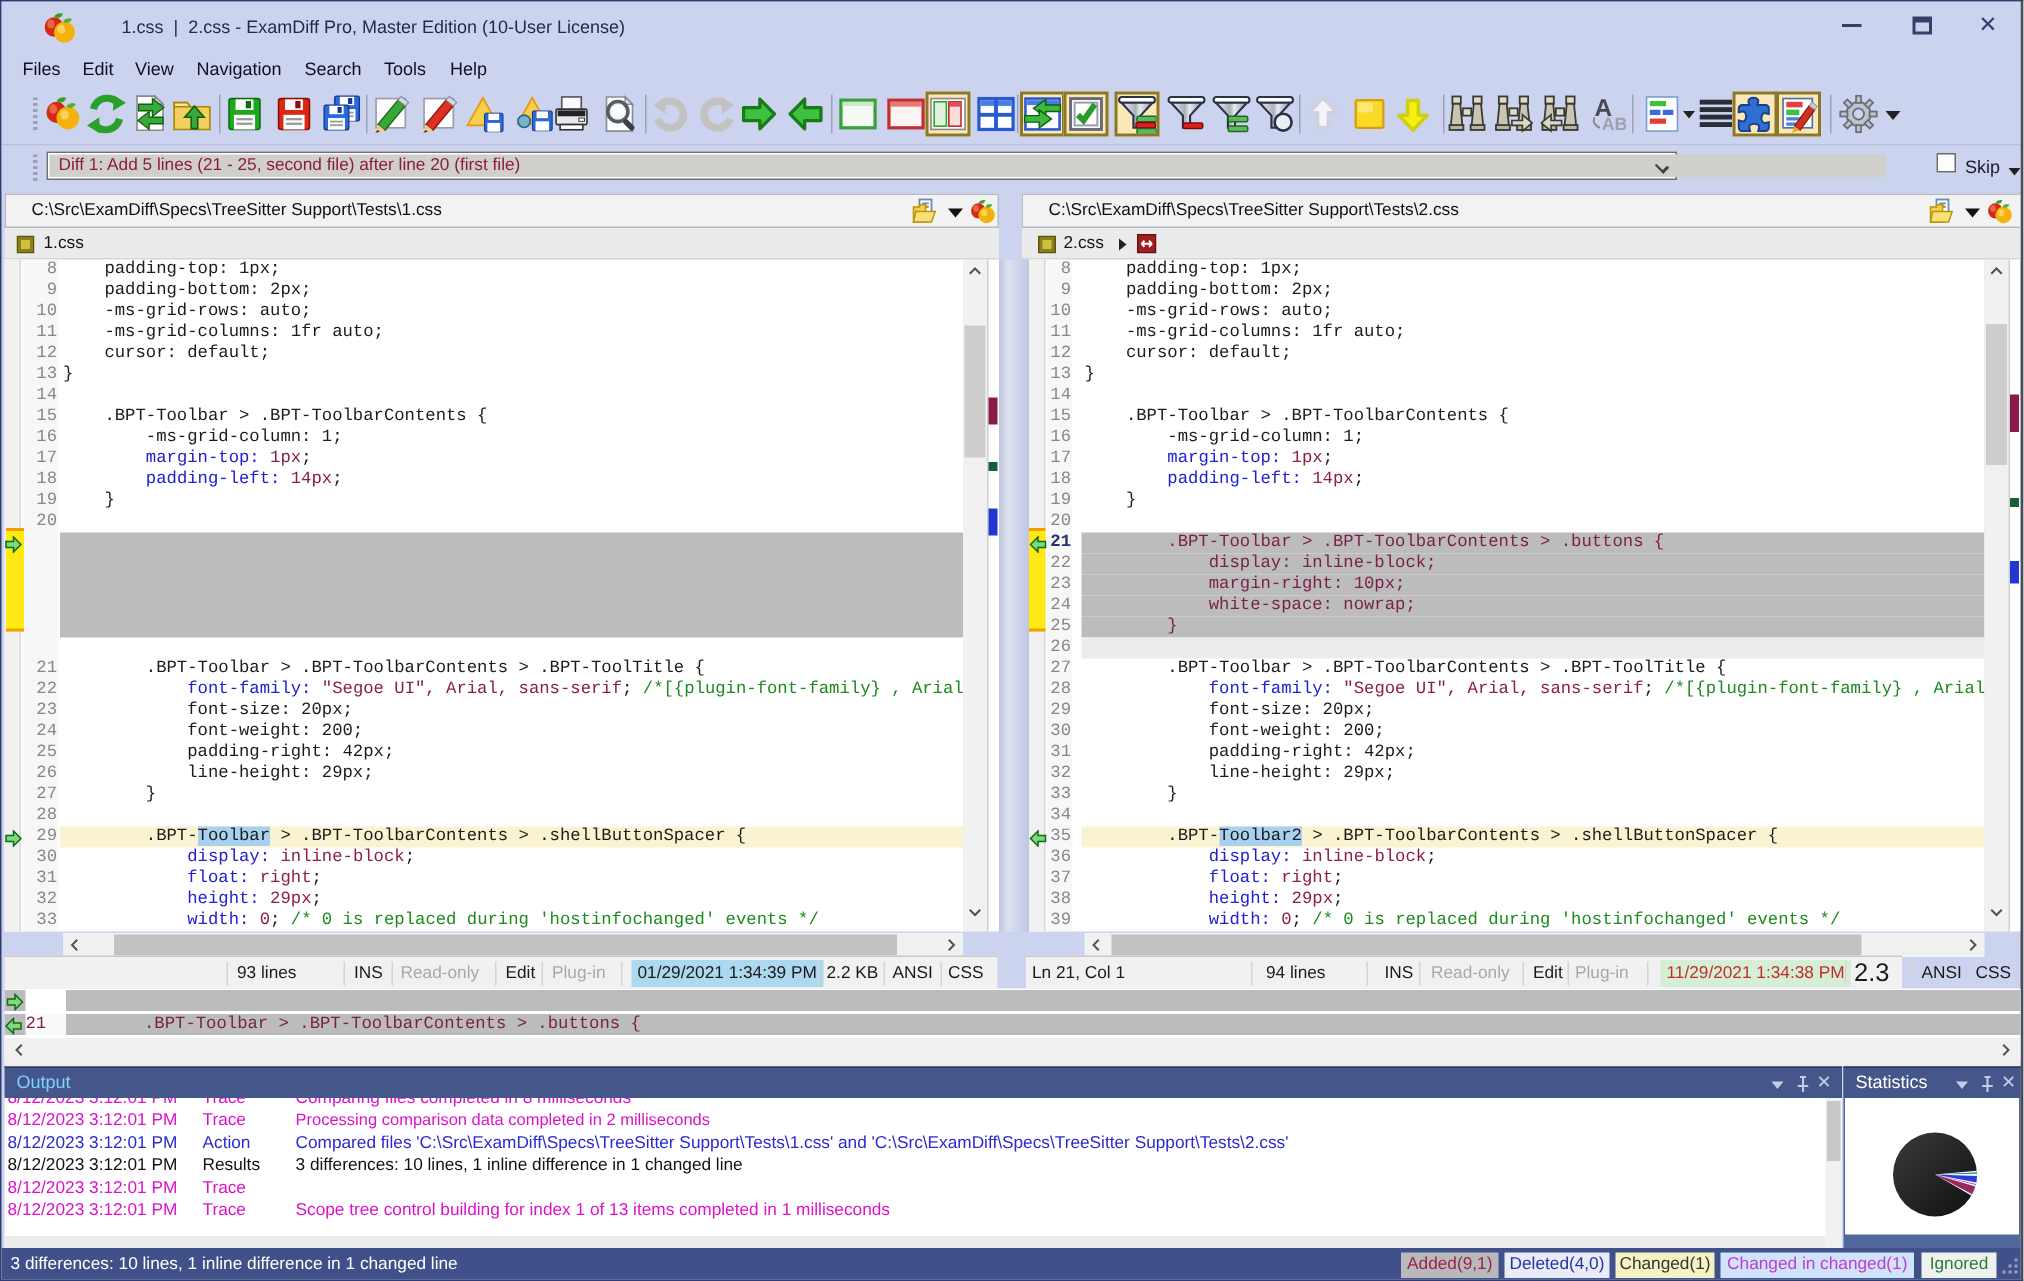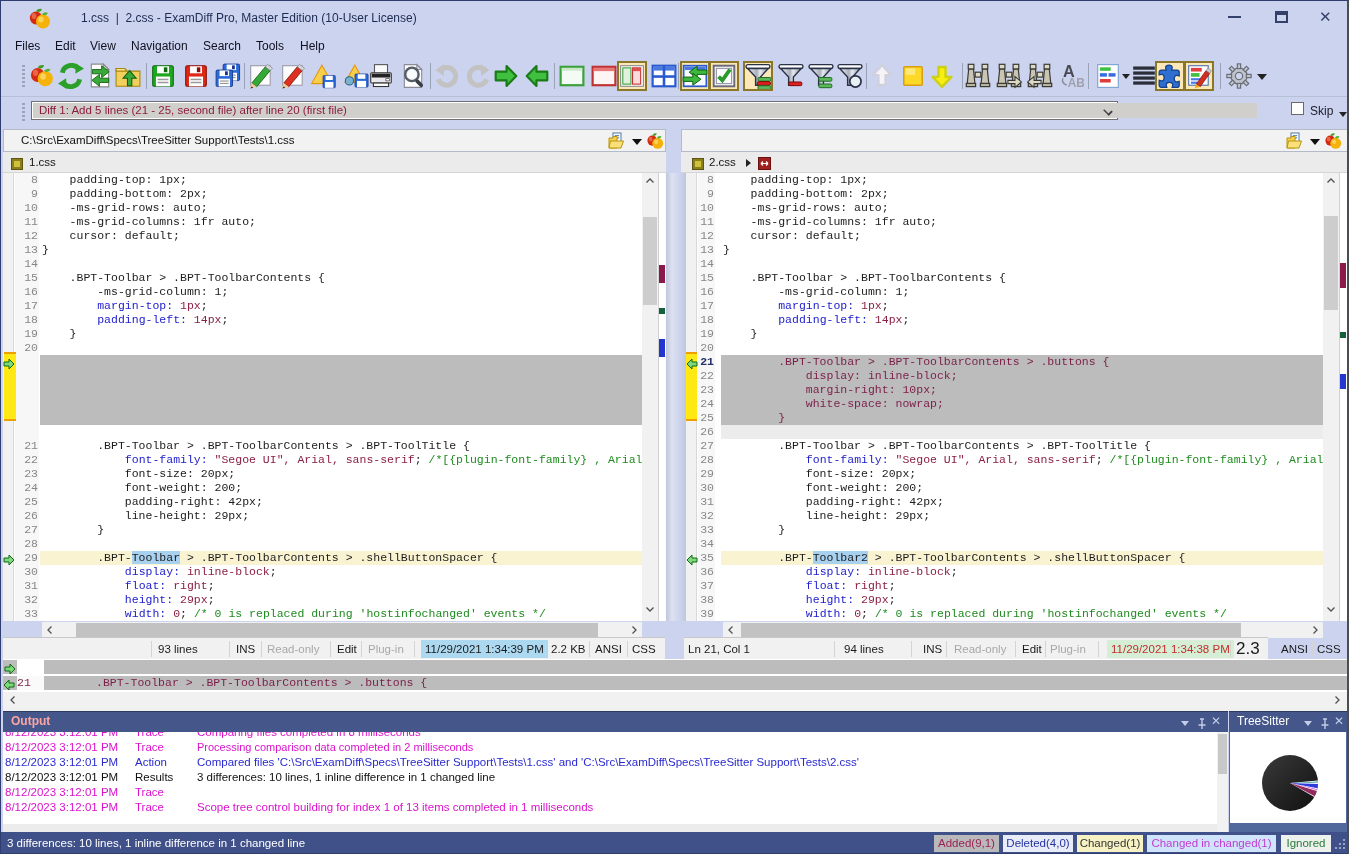--- a/index.html
+++ b/index.html
@@ -367,20 +367,21 @@
       <div style="position:absolute;left:642px;top:2px;width:18px;height:18px;"><svg width="18" height="18" viewBox="0 0 23 23">
           <ellipse cx="8" cy="11" rx="6.2" ry="6.5" fill="#d42a10"></ellipse>
           <ellipse cx="6" cy="9" rx="2.4" ry="3" fill="#f08060" opacity="0.7"></ellipse>
           <ellipse cx="15" cy="14.5" rx="7" ry="7" fill="#f5b20a"></ellipse>
           <ellipse cx="13" cy="12.5" rx="2.6" ry="3" fill="#fad975" opacity="0.8"></ellipse>
           <path d="M8 4 Q10 1 14 2 Q13 5 10 5 Z" fill="#3f9e22"></path>
           <path d="M14 7 Q17 4 20 6 Q18 9 15 8 Z" fill="#57b32e"></path>
         </svg></div>
     </div>
 <div style="position:absolute;left:680px;top:128px;width:667px;height:23px;background:#f2f2f2;border:1px solid #b4bac8;">
+      <div style="position:absolute;left:17px;top:0;height:21px;line-height:21px;font-size:11.5px;color:#101010;">C:\Src\ExamDiff\Specs\TreeSitter Support\Tests\2.css</div>
       <div style="position:absolute;left:604px;top:2px;width:18px;height:17px;"><svg width="18" height="17" viewBox="0 0 18 17">
           <rect x="5" y="1" width="8" height="9" fill="#fff" stroke="#6a8ab8" stroke-width="1.2"></rect>
           <rect x="6.8" y="3" width="4.4" height="1.2" fill="#6a8ab8"></rect>
           <rect x="6.8" y="5.2" width="4.4" height="1.2" fill="#6a8ab8"></rect>
           <path d="M1 6 h4 v-1.5 h4 l1 1.5 h-1 v10 h-8 Z" fill="#f5cf4e" stroke="#b8960a" transform="skewX(0)"></path>
           <path d="M2.5 9 h13 l-2.5 7 h-12 Z" fill="#fadf7a" stroke="#b8960a"></path>
         </svg></div>
       <div style="position:absolute;left:628px;top:9px;width:0;height:0;border:5px solid transparent;border-top:6px solid #111;"></div>
       <div style="position:absolute;left:642px;top:2px;width:18px;height:18px;"><svg width="18" height="18" viewBox="0 0 23 23">
           <ellipse cx="8" cy="11" rx="6.2" ry="6.5" fill="#d42a10"></ellipse>
@@ -596,21 +597,21 @@
           <path d="M6.5 4.5 L10 8 L6.5 11.5" stroke="#505050" stroke-width="1.3" fill="none"></path>
         </svg></div>
       <div style="position:absolute;left:18px;top:1px;width:500px;height:14px;background:#c2c2c2;"></div>
     </div>
 <div style="position:absolute;left:2px;top:636px;width:662px;height:22px;background:#f1f1f1;border-top:1px solid #c8c8c8;">
       <div style="position:absolute;left:155px;top:0;height:22px;line-height:22px;font-size:11.5px;color:#1a1a1a;">93 lines</div>
       <div style="position:absolute;left:233px;top:0;height:22px;line-height:22px;font-size:11.5px;color:#1a1a1a;">INS</div>
       <div style="position:absolute;left:264px;top:0;height:22px;line-height:22px;font-size:11.5px;color:#a8a8a8;">Read-only</div>
       <div style="position:absolute;left:334px;top:0;height:22px;line-height:22px;font-size:11.5px;color:#1a1a1a;">Edit</div>
       <div style="position:absolute;left:365px;top:0;height:22px;line-height:22px;font-size:11.5px;color:#a8a8a8;">Plug-in</div>
-      <div style="position:absolute;left:418px;top:0;height:22px;line-height:22px;font-size:11.5px;color:#1a1a1a;background:#acd8f0;padding:0 4px;height:18px;line-height:18px;top:2px;">11/29/2021 1:34:39 PM</div>
+      <div style="position:absolute;left:418px;top:0;height:22px;line-height:22px;font-size:11.5px;color:#1a1a1a;background:#acd8f0;padding:0 4px;height:18px;line-height:18px;top:2px;">01/29/2021 1:34:39 PM</div>
       <div style="position:absolute;left:548px;top:0;height:22px;line-height:22px;font-size:11.5px;color:#1a1a1a;">2.2 KB</div>
       <div style="position:absolute;left:592px;top:0;height:22px;line-height:22px;font-size:11.5px;color:#1a1a1a;">ANSI</div>
       <div style="position:absolute;left:629px;top:0;height:22px;line-height:22px;font-size:11.5px;color:#1a1a1a;">CSS</div>
       <div style="position:absolute;left:148px;top:3px;width:1px;height:16px;background:#d4d4d4;"></div>
       <div style="position:absolute;left:226px;top:3px;width:1px;height:16px;background:#d4d4d4;"></div>
       <div style="position:absolute;left:258px;top:3px;width:1px;height:16px;background:#d4d4d4;"></div>
       <div style="position:absolute;left:327px;top:3px;width:1px;height:16px;background:#d4d4d4;"></div>
       <div style="position:absolute;left:358px;top:3px;width:1px;height:16px;background:#d4d4d4;"></div>
       <div style="position:absolute;left:411px;top:3px;width:1px;height:16px;background:#d4d4d4;"></div>
       <div style="position:absolute;left:542px;top:3px;width:1px;height:16px;background:#d4d4d4;"></div>
@@ -656,21 +657,21 @@
             <path d="M9.5 4.5 L6 8 L9.5 11.5" stroke="#505050" stroke-width="1.3" fill="none"></path>
           </svg></div>
         <div style="position:absolute;right:2px;top:0;"><svg width="16" height="16" viewBox="0 0 16 16">
             <path d="M6.5 4.5 L10 8 L6.5 11.5" stroke="#505050" stroke-width="1.3" fill="none"></path>
           </svg></div>
       </div>
     </div>
 <div style="position:absolute;left:2px;top:706px;width:1345px;height:4px;background:#f0f0f0;"></div>
     <div style="position:absolute;left:2px;top:710px;width:1225px;height:121px;background:#fff;">
       <div style="position:absolute;left:0;top:0;width:1225px;height:21px;background:#44568a;border-top:1px solid #2e3a5e;">
-        <div style="position:absolute;left:8px;top:2px;color:#fca5a5;font-size:12px;font-weight:bold;">Output</div>
+        <div style="position:absolute;left:8px;top:2px;color:#7dd3fc;font-size:12px;">Output</div>
         <div style="position:absolute;left:1178px;top:9px;width:0;height:0;border:4px solid transparent;border-top:5px solid #c3cde6;"></div>
         <div style="position:absolute;left:1193px;top:4px;"><svg width="11" height="12" viewBox="0 0 11 12">
             <path d="M4 1 h4 M6 1 v6 M2.5 7 h7 M6 7 v4" stroke="#c3cde6" stroke-width="1.4" fill="none"></path>
           </svg></div>
         <div style="position:absolute;left:1208px;top:2px;color:#c3cde6;font-size:12px;">✕</div>
       </div>
       <div style="position:absolute;left:0;top:21px;width:1214px;height:92px;overflow:hidden;">
         <div style="position:absolute;left:2px;top:-7px;height:15px;line-height:15px;font-size:11.5px;color:#da12cc;">8/12/2023 3:12:01 PM</div>
         <div style="position:absolute;left:132px;top:-7px;height:15px;line-height:15px;font-size:11.5px;color:#da12cc;">Trace</div>
         <div style="position:absolute;left:194px;top:-7px;height:15px;line-height:15px;font-size:11.5px;color:#da12cc;white-space:pre;">Comparing files completed in 8 milliseconds</div>
@@ -689,21 +690,21 @@
         <div style="position:absolute;left:132px;top:68px;height:15px;line-height:15px;font-size:11.5px;color:#da12cc;">Trace</div>
         <div style="position:absolute;left:194px;top:68px;height:15px;line-height:15px;font-size:11.5px;color:#da12cc;white-space:pre;">Scope tree control building for index 1 of 13 items completed in 1 milliseconds</div>
       </div>
       <div style="position:absolute;left:1214px;top:21px;width:11px;height:100px;background:#f1f1f1;">
         <div style="position:absolute;left:1px;top:2px;width:9px;height:40px;background:#c8c8c8;"></div>
       </div>
       <div style="position:absolute;left:0;top:113px;width:1214px;height:8px;background:#ececec;"></div>
     </div>
 <div style="position:absolute;left:1228px;top:710px;width:119px;height:121px;background:#50689c;">
       <div style="position:absolute;left:0;top:0;width:119px;height:21px;background:#44568a;border-top:1px solid #2e3a5e;">
-        <div style="position:absolute;left:8px;top:2px;color:#fff;font-size:12px;">TreeSitter</div>
+        <div style="position:absolute;left:8px;top:2px;color:#fff;font-size:12px;">Statistics</div>
         <div style="position:absolute;left:75px;top:9px;width:0;height:0;border:4px solid transparent;border-top:5px solid #c3cde6;"></div>
         <div style="position:absolute;left:90px;top:4px;"><svg width="11" height="12" viewBox="0 0 11 12">
             <path d="M4 1 h4 M6 1 v6 M2.5 7 h7 M6 7 v4" stroke="#c3cde6" stroke-width="1.4" fill="none"></path>
           </svg></div>
         <div style="position:absolute;left:105px;top:2px;color:#c3cde6;font-size:12px;">✕</div>
       </div>
       <div style="position:absolute;left:1px;top:21px;width:116px;height:91px;background:#fff;">
         <div style="position:absolute;left:28px;top:19px;"><svg width="64" height="64" viewBox="-32 -32 64 64">
             <defs>
               <linearGradient id="pg" x1="0" y1="0" x2="1" y2="1">

